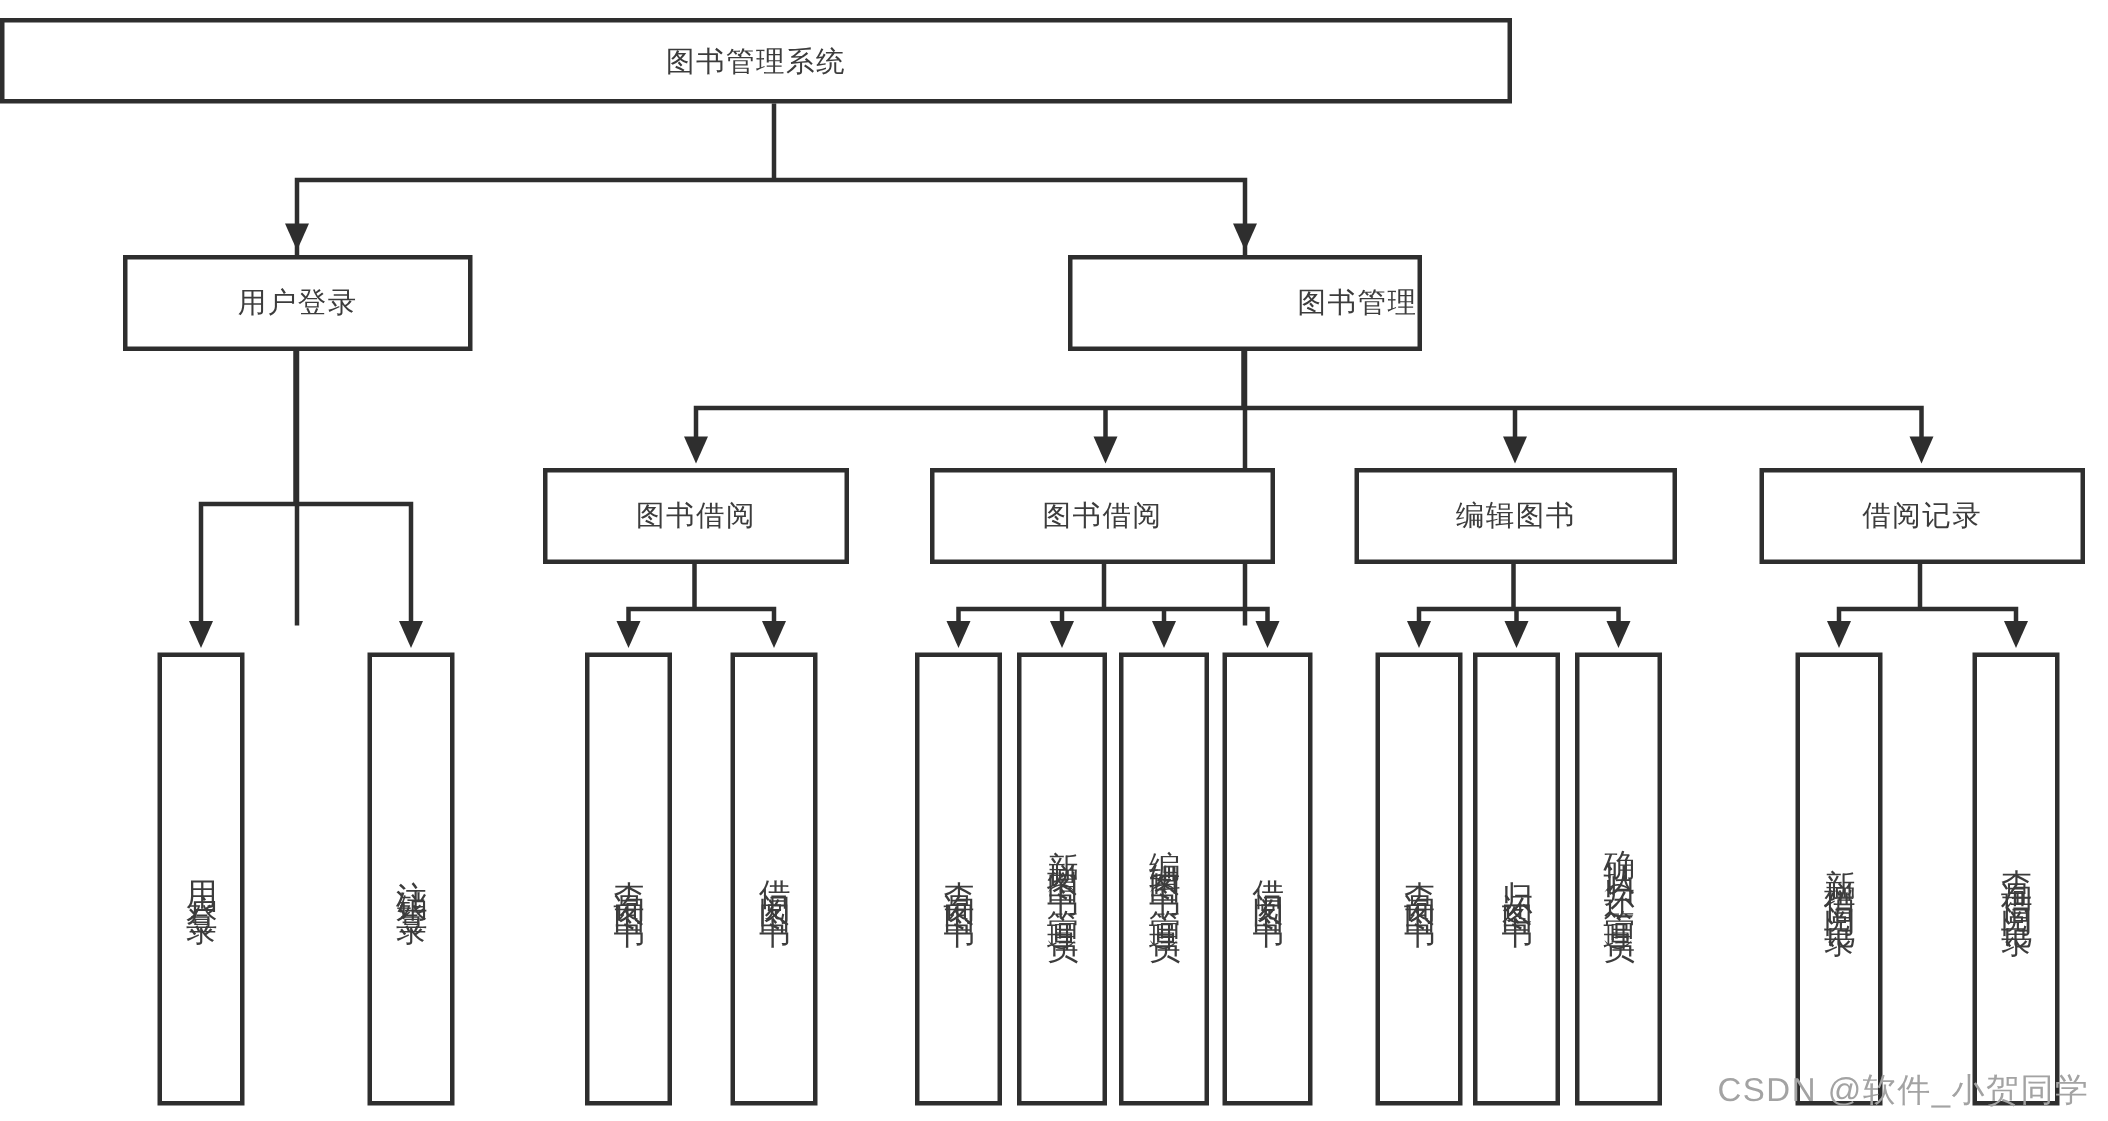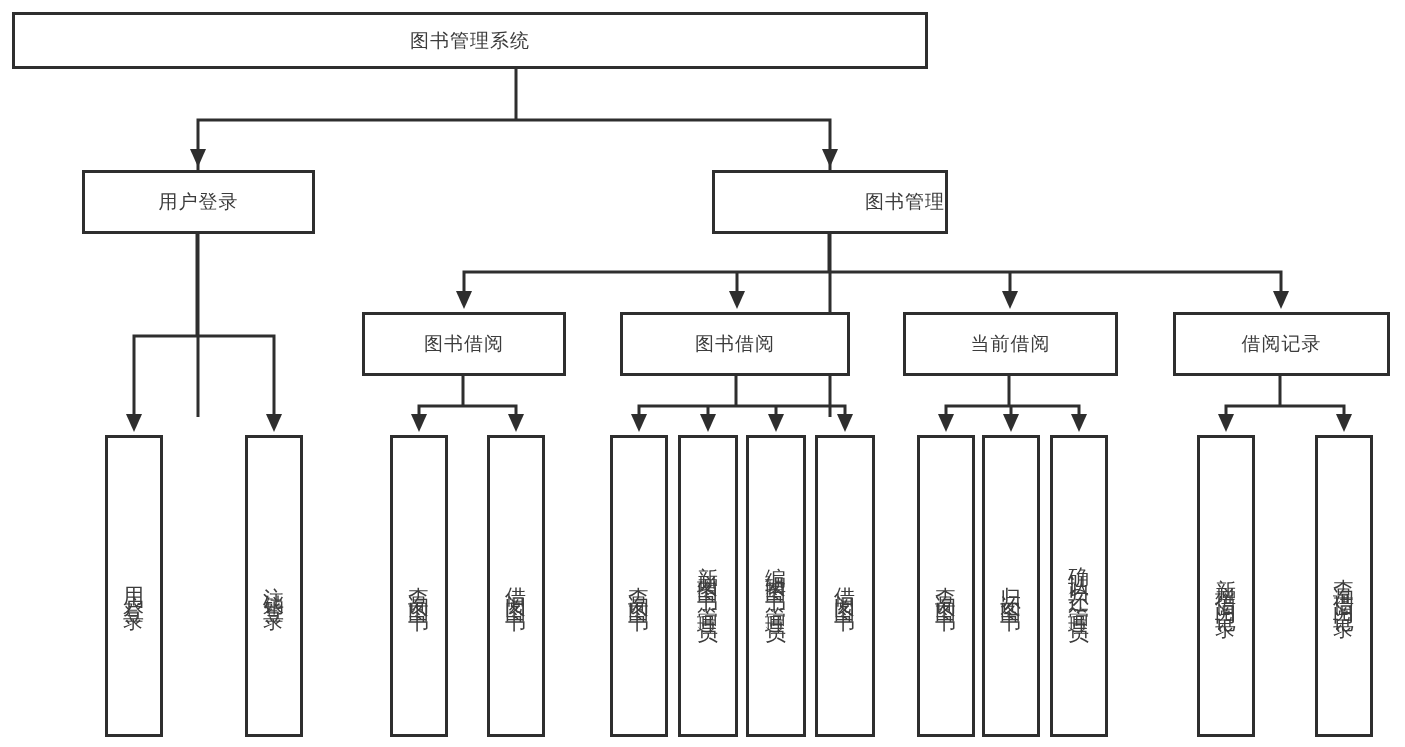--- a/index.html
+++ b/index.html
@@ -110,39 +110,39 @@
       <polygon points="768,414 784,414 776,432"></polygon>
       <polygon points="837,414 853,414 845,432"></polygon>
       <polygon points="938,414 954,414 946,432"></polygon>
       <polygon points="1003,414 1019,414 1011,432"></polygon>
       <polygon points="1071,414 1087,414 1079,432"></polygon>
       <polygon points="1218,414 1234,414 1226,432"></polygon>
       <polygon points="1336,414 1352,414 1344,432"></polygon>
     </g>
   </svg>
 
-  <div class="node" style="left:12px; top:12px; width:916px; height:57px;text-align:right;">
+  <div class="node" style="left:0; top:12px; width:1008px; height:57px;text-align:right;">
     <span class="hlabel">图书管理系统</span>
   </div>
 
   <div class="node" style="left:82px; top:170px; width:233px; height:64px;">
     <span class="hlabel">用户登录</span>
   </div>
   <div class="node" style="left:712px; top:170px; width:236px; height:64px;justify-content:flex-end;">
     <span class="hlabel">图书管理</span>
   </div>
 
   <div class="node" style="left:362px; top:312px; width:204px; height:64px;">
     <span class="hlabel">图书借阅</span>
   </div>
   <div class="node" style="left:620px; top:312px; width:230px; height:64px;">
     <span class="hlabel">图书借阅</span>
   </div>
   <div class="node" style="left:903px; top:312px; width:215px; height:64px;">
-    <span class="hlabel">当前借阅</span>
+    <span class="hlabel">编辑图书</span>
   </div>
   <div class="node" style="left:1173px; top:312px; width:217px; height:64px;">
     <span class="hlabel">借阅记录</span>
   </div>
 
   <div class="leaf" style="left:105px;">
     <span class="vlabel">用户登录</span>
   </div>
   <div class="leaf" style="left:245px;">
     <span class="vlabel">注销登录</span>
@@ -174,14 +174,15 @@
   <div class="leaf" style="left:1050px;">
     <span class="vlabel">确认归还（管理员）</span>
   </div>
   <div class="leaf" style="left:1197px;">
     <span class="vlabel">新增借阅记录</span>
   </div>
   <div class="leaf" style="left:1315px;">
     <span class="vlabel">查询借阅记录</span>
   </div>
 
+  <div class="watermark">CSDN @软件_小贺同学</div>
 
 </div>
 
 </body></html>

